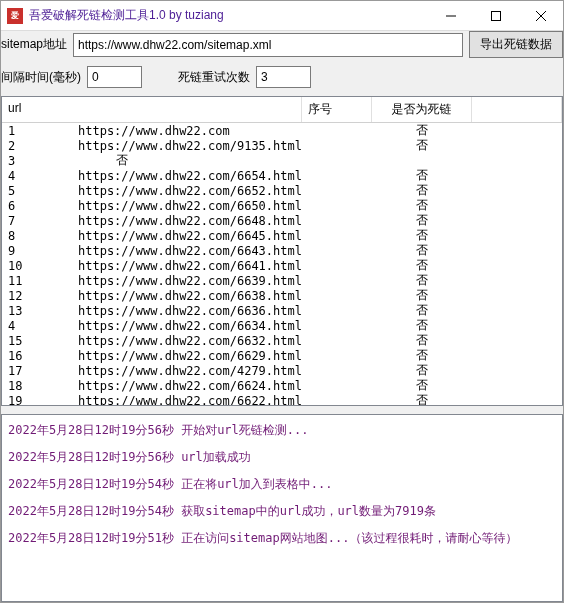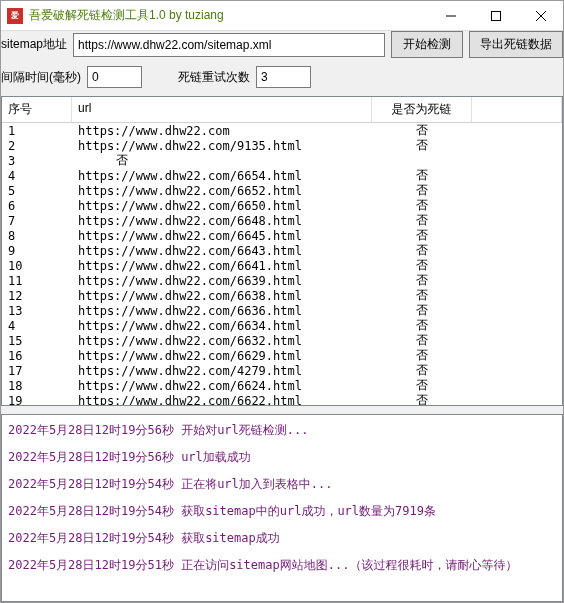--- a/index.html
+++ b/index.html
@@ -1,20 +1,20 @@
 <!DOCTYPE html>
 <html><head>
 <meta charset="utf-8">
 <style>
 * { box-sizing: border-box; margin: 0; padding: 0; }
 body { font-family: "Microsoft YaHei", "SimSun", Arial, sans-serif; font-size: 12px; background: #fff; }
 .window { width: 564px; height: 603px; border: 1px solid #999; background: #f0f0f0; display: flex; flex-direction: column; }
 .titlebar { height: 30px; background: #fff; display: flex; align-items: center; padding-left: 6px; border-bottom: 1px solid #ddd; }
 .titlebar-icon { width: 16px; height: 16px; background: #c9302c; color: #fff; font-size: 8px; display: flex; align-items: center; justify-content: center; margin-right: 6px; font-weight: bold; }
-.titlebar-title { flex: 1; font-size: 12px; color: #4d7c0f; }
+.titlebar-title { flex: 1; font-size: 12px; color: #4c1d95; }
 .win-controls { display: flex; height: 100%; }
 .win-btn { width: 45px; height: 100%; display: flex; align-items: center; justify-content: center; color: #000; cursor: default; }
 .content { flex: 1; padding: 0; display: flex; flex-direction: column; gap: 8px; overflow: hidden; }
 .row { display: flex; align-items: center; gap: 6px; }
 .label { color: #000; }
 .input-text { border: 1px solid #7a7a7a; background: #fff; padding: 3px 4px; font-size: 12px; font-family: inherit; }
 .url-input { flex: 1; height: 24px; }
 .btn { border: 1px solid #7a7a7a; background: #e1e1e1; padding: 4px 10px; font-size: 12px; cursor: default; min-width: 72px; text-align: center; }
 .small-input { width: 55px; height: 22px; }
 .table-wrap { border: 1px solid #828790; background: #fff; height: 310px; overflow: hidden; display: flex; flex-direction: column; }
@@ -58,36 +58,35 @@
           </svg>
       </div>
     </div>
   </div>
 
   <div class="content">
 
     <div class="row">
       <span class="label">sitemap地址</span>
       <input class="input-text url-input" value="https://www.dhw22.com/sitemap.xml" style="">
-      <button class="btn">开始检测</button>
       <button class="btn">导出死链数据</button>
     </div>
 
     <div class="row">
       <span class="label">间隔时间(毫秒)</span>
       <input class="input-text small-input" value="0" style="">
       <span style="width:24px"></span>
       <span class="label">死链重试次数</span>
       <input class="input-text small-input" value="3" style="">
     </div>
 
     <div class="table-wrap">
       <div class="thead">
+        <div class="th col-url">url</div>
         <div class="th col-idx">序号</div>
-        <div class="th col-url">url</div>
         <div class="th col-dead">是否为死链</div>
         <div class="th col-last"></div>
       </div>
       <div class="tbody" id="tbody">
           <div class="tr">
             <div class="td col-idx">1</div>
             <div class="td col-url">https://www.dhw22.com</div>
             <div class="td col-dead">否</div>
           </div>
           <div class="tr">
@@ -180,18 +179,17 @@
             <div class="td col-dead">否</div>
           </div>
         </div>
     </div>
 
     <div class="log-box" id="logbox">
         <div class="log-line">2022年5月28日12时19分56秒   开始对url死链检测...</div>
         <div class="log-line">2022年5月28日12时19分56秒   url加载成功</div>
         <div class="log-line">2022年5月28日12时19分54秒   正在将url加入到表格中...</div>
         <div class="log-line">2022年5月28日12时19分54秒   获取sitemap中的url成功，url数量为7919条</div>
-        <div class="log-line">2022年5月28日12时19分54秒   获取sitemap成功</div>
         <div class="log-line">2022年5月28日12时19分51秒   正在访问sitemap网站地图...（该过程很耗时，请耐心等待）</div>
       </div>
 
   </div>
 </div>
 
 </body></html>

